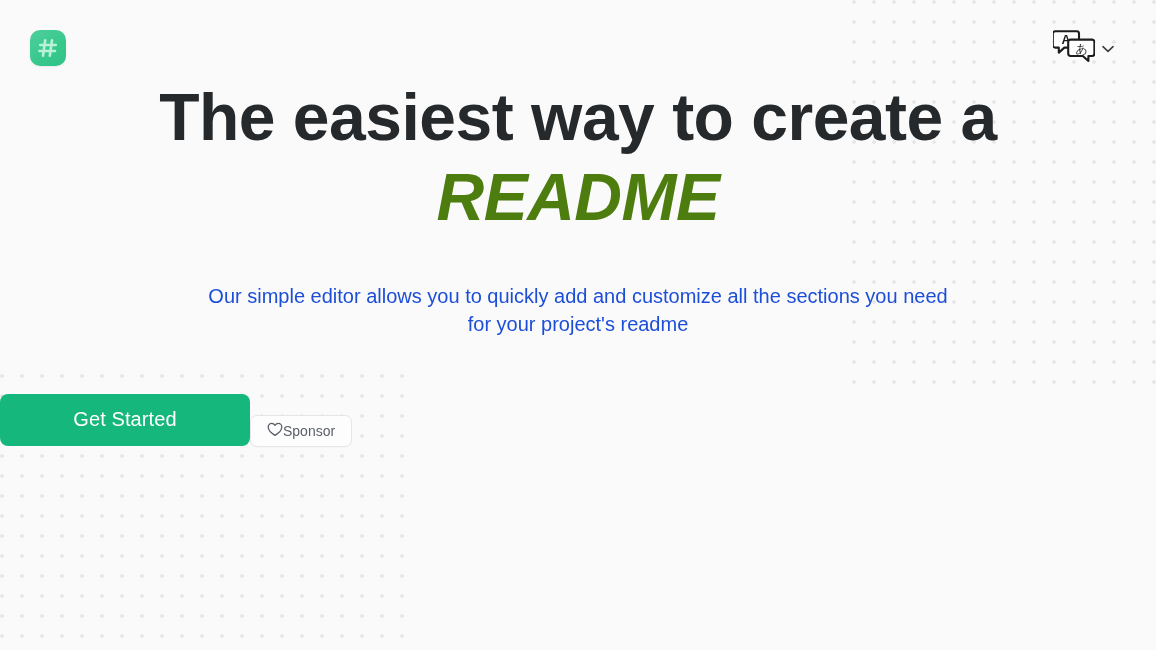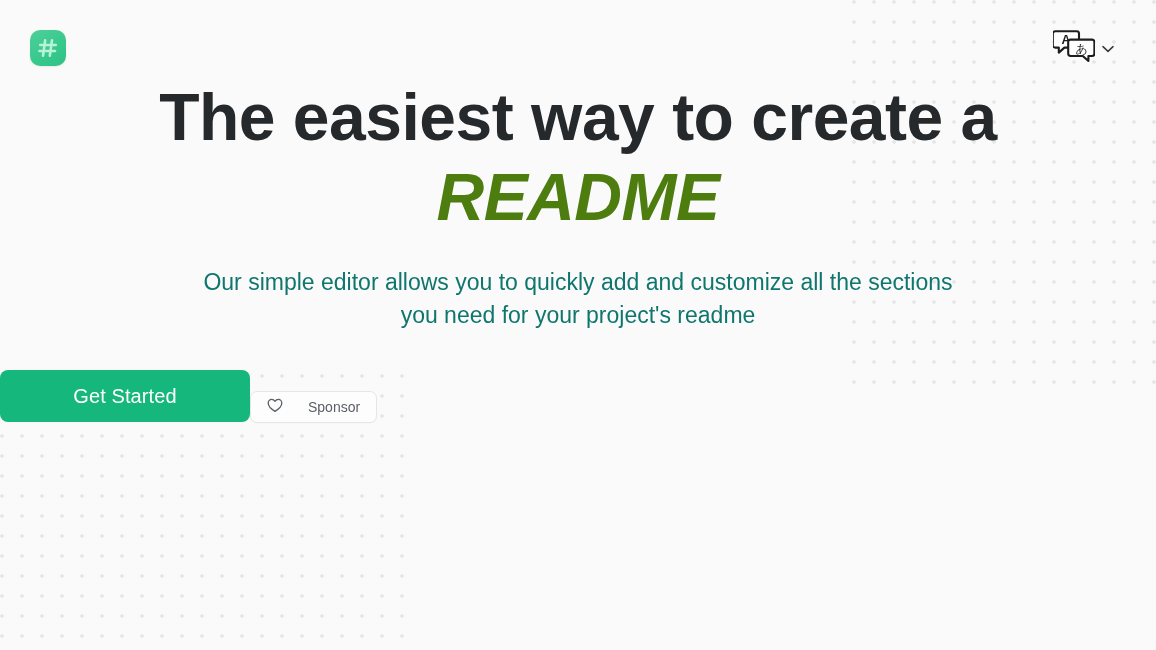--- a/index.html
+++ b/index.html
@@ -94,25 +94,25 @@
     color: #26292b;
     letter-spacing: -0.5px;
   }
   .headline .line2 {
     display: block;
     margin-top: 14px;
     color: #4d7c0f;
     font-style: italic;
   }
   .subtitle {
-    margin: 0;
+    margin: 16px;
     padding-top: 36px;
-    font-size: 23px;
+    font-size: 20px;
     line-height: 1.42;
-    color: #0f766e;
+    color: #1d4ed8;
     font-weight: normal;
     width: 760px;
     margin-left: auto;
     margin-right: auto;
   }
 
   .cta-wrap {
     padding-top: 38px;
     display: flex;
     flex-direction: row;
@@ -129,21 +129,21 @@
     font-family: "Liberation Sans", sans-serif;
     cursor: pointer;
     letter-spacing: 0.1px;
   }
   .btn-sponsor {
     margin-top: 22px;
     height: 32px;
     padding: 0 16px;
     display: inline-flex;
     align-items: center;
-    gap: 25px;
+    gap: 0;
     background: #fdfdfd;
     border: 1px solid #e6e6e8;
     border-radius: 7px;
     color: #5a5f66;
     font-size: 14px;
     font-family: "Liberation Sans", sans-serif;
     cursor: pointer;
     box-shadow: 0 1px 1px rgba(0,0,0,0.02);
   }
   .btn-sponsor .heart { display: block; }

